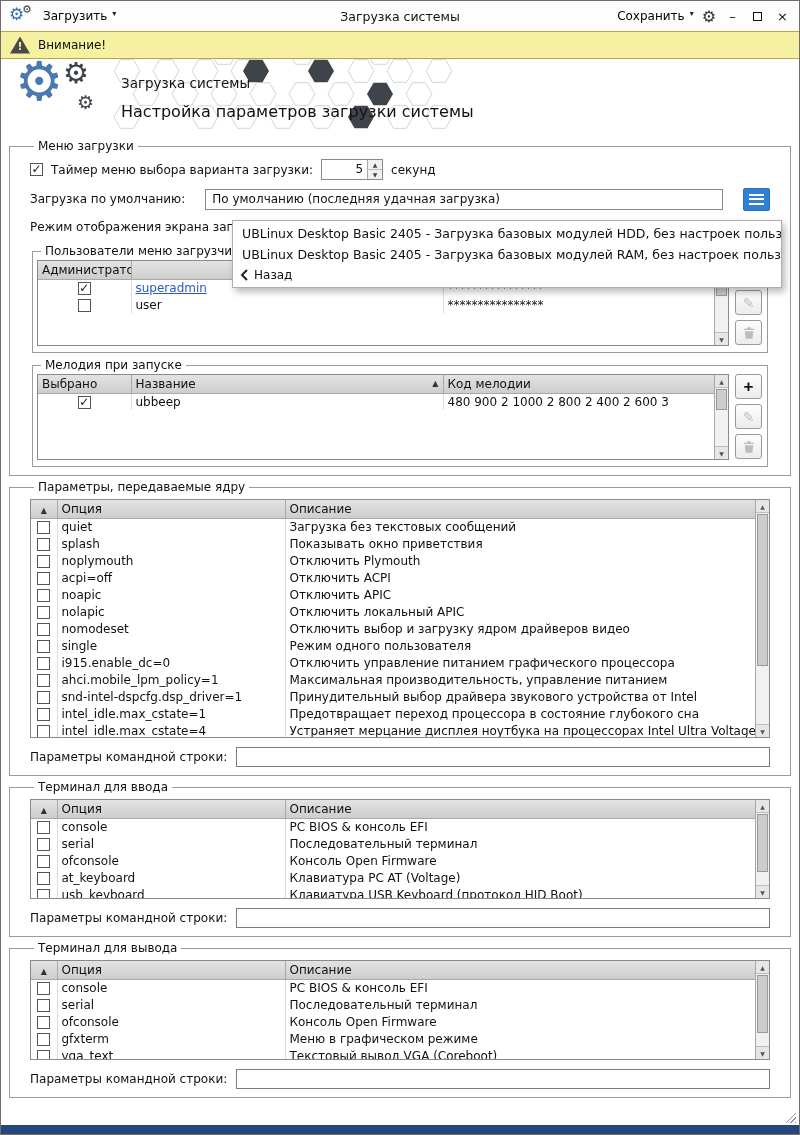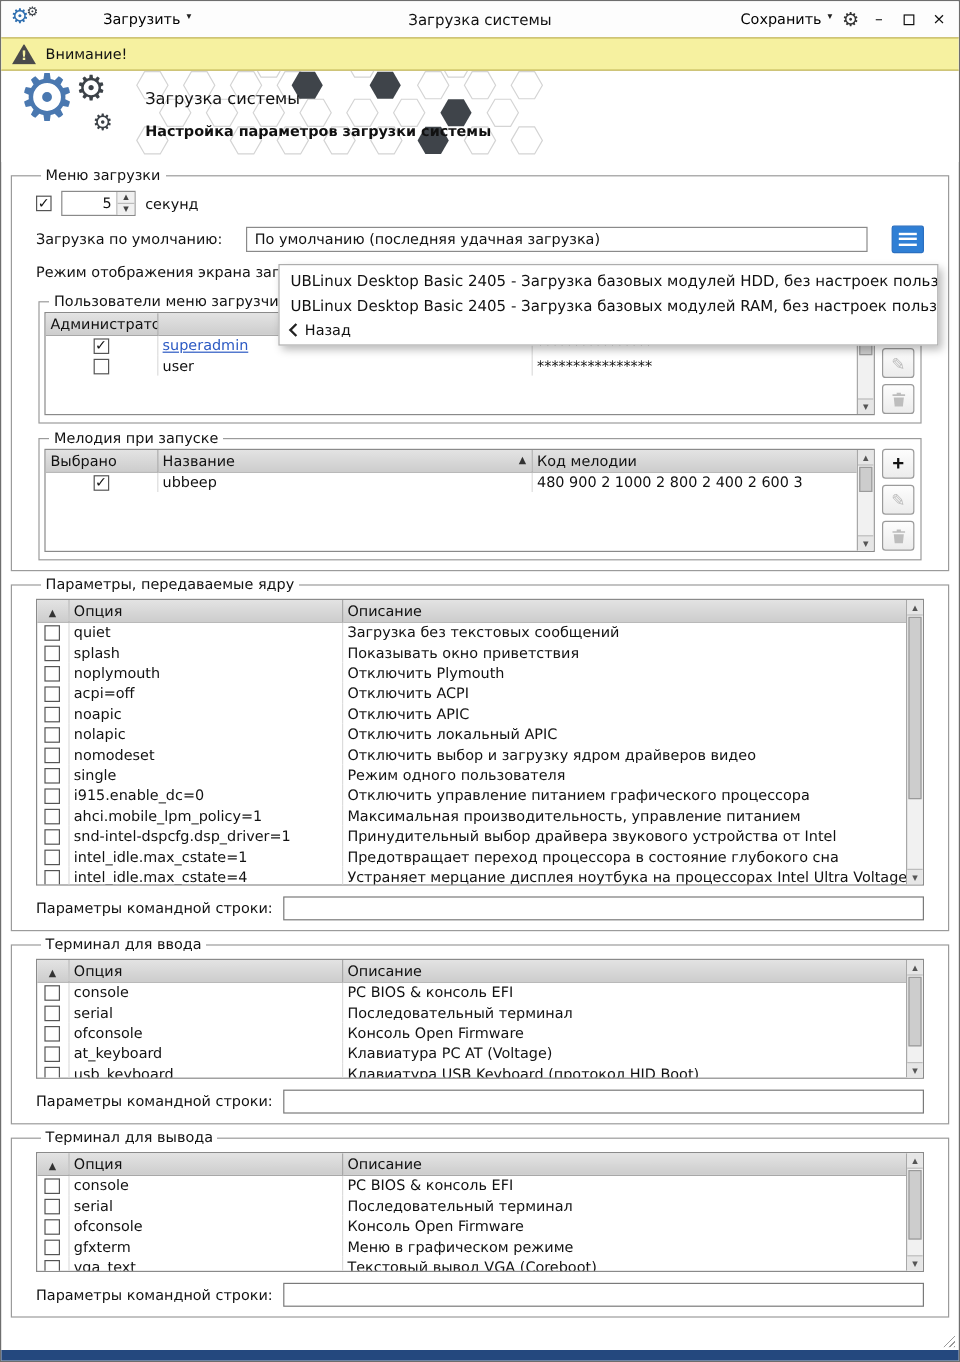--- a/index.html
+++ b/index.html
@@ -5,21 +5,21 @@
   * { box-sizing: border-box; margin: 0; padding: 0; }
   body { font-family: "DejaVu Sans", "Liberation Sans", sans-serif; font-size: 12px; color:#111; background:#fff; }
   .window { width:800px; height:1135px; border:1px solid #6e6e6e; position:relative; background:#fff;
             display:flex; flex-direction:column; overflow:hidden; }
 
   
   .titlebar { height:30px; flex:none; display:flex; align-items:center; padding:0 8px; background:#fdfdfd; position:relative; }
   .tb-title { position:absolute; left:0; right:0; text-align:center; font-size:12.5px; pointer-events:none; }
   .tb-left, .tb-right { display:flex; align-items:center; gap:8px; z-index:1; }
   .tb-right { margin-left:auto; }
-  .tb-menu { border:none; background:transparent; font:inherit; display:flex; gap:5px; cursor:pointer;margin-left:43px; }
+  .tb-menu { border:none; background:transparent; font:inherit; display:flex; gap:5px; cursor:pointer; }
   .caret { font-size:8px; color:#222; }
   .app-icon { position:relative; width:26px; height:24px; display:inline-block; }
   .ag1 { position:absolute; left:0; top:2px; font-size:17px; color:#2f6fb0; line-height:1; }
   .ag2 { position:absolute; left:13px; top:0; font-size:11px; color:#3a4047; line-height:1; }
   .settings-gear { font-size:16px; color:#333; cursor:pointer; }
   .winbtn { width:17px; text-align:center; font-size:13px; cursor:pointer; display:flex; align-items:center; justify-content:center; height:20px; }
   .maxbox { width:9px; height:9px; border:1px solid #111; display:inline-block; }
 
   
   .warning-bar { height:28px; flex:none; background:var(--warning-bg,#f6f1a0); border-top:1px solid var(--warning-border,#b5a742);
@@ -30,21 +30,21 @@
 
   
   .header { height:76px; flex:none; position:relative; overflow:hidden; background:#fff; }
   .logo { position:absolute; left:14px; top:6px; width:96px; height:66px; }
   .lg1 { position:absolute; left:0; top:-10px; font-size:54px; color:#4a78b0; line-height:1; }
   .lg2 { position:absolute; left:48px; top:-6px; font-size:29px; color:#3c4248; line-height:1; }
   .lg3 { position:absolute; left:62px; top:28px; font-size:19px; color:#3c4248; line-height:1; }
   .hexpattern { position:absolute; left:106px; top:0; }
   .header-text { position:absolute; left:120px; top:16px; }
   .h-title { font-size:13.5px; }
-  .h-sub { font-size:12px; margin-top:11px;font-weight:bold; }
+  .h-sub { font-size:16px; margin-top:11px; }
 
   
   fieldset.group { margin:4px 8px 0; border:1px solid #9b9b9b; padding:2px 20px 8px; background:#fff; }
   fieldset.group > legend, fieldset.subgroup > legend { font-size:12px; padding:0 4px; margin-left:4px; }
   fieldset.subgroup { border:1px solid #9b9b9b; margin:5px 2px 0; padding:2px 4px 6px; display:flex; align-items:flex-start; }
 
   .row { display:flex; align-items:center; gap:8px; }
   .timer-row { height:29px; }
   .default-row { height:30px; gap:20px; }
   .mode-row { height:25px; }
@@ -203,20 +203,21 @@
       <div class="h-title">Загрузка системы</div>
       <div class="h-sub">Настройка параметров загрузки системы</div>
     </div>
   </div>
 
   <fieldset class="group" style="position:relative;">
     <legend>Меню загрузки</legend>
 
     <div class="row timer-row">
       <span class="checkbox checked"></span>
+      <label>Таймер меню выбора варианта загрузки:</label>
       <span class="spinbox">
         <span class="spin-value">5</span>
         <span class="spin-arrows">
           <span>▲</span>
           <span>▼</span>
         </span>
       </span>
       <span>секунд</span>
     </div>
 

